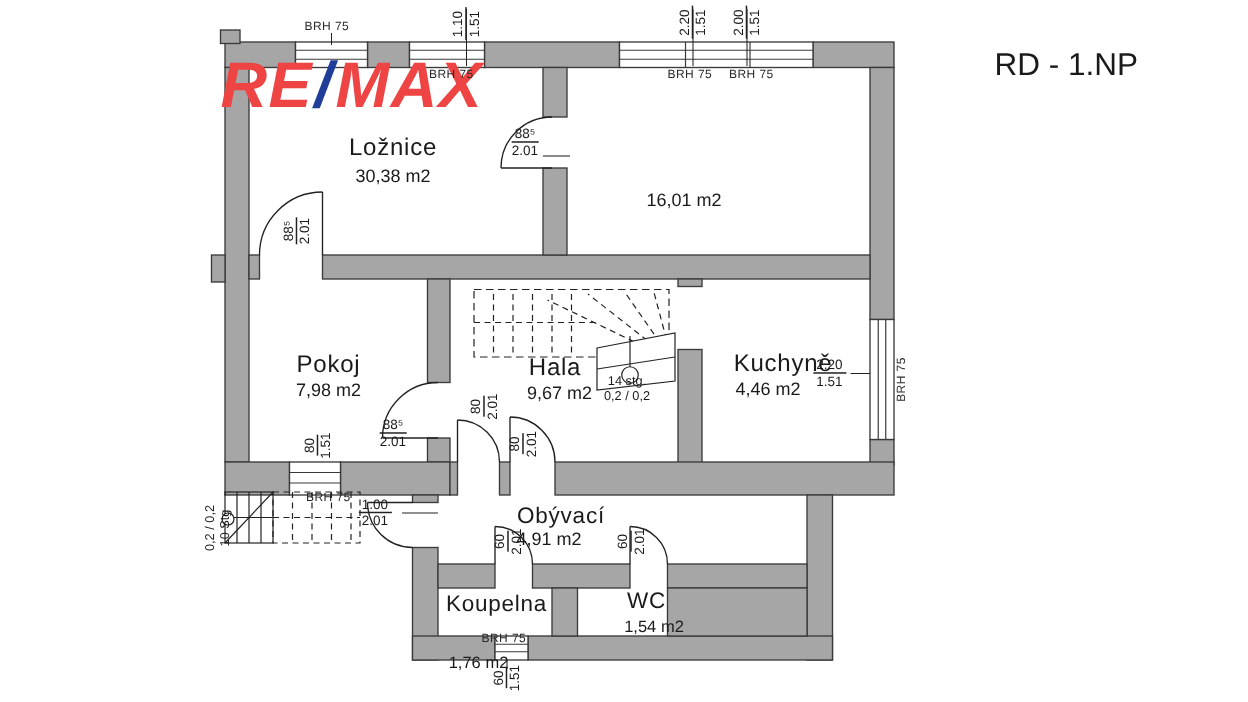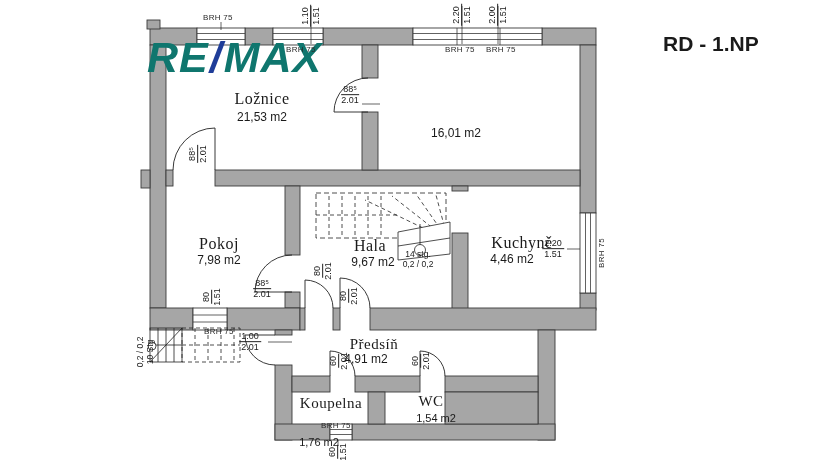--- a/index.html
+++ b/index.html
@@ -1,33 +1,33 @@
 <!DOCTYPE html>
 <html><head>
 <meta charset="utf-8">
 <style>
   html,body{margin:0;padding:0;background:#fff;width:832px;height:468px;overflow:hidden;}
   #stage{position:relative;width:832px;height:468px;background:#fff;font-family:"Liberation Sans",sans-serif;color:#1a1a1a;}
   svg{position:absolute;left:0;top:0;}
   .lbl{position:absolute;white-space:nowrap;color:#1a1a1a;}
   .ctr{transform:translate(-50%,-50%);}
   .ctr.rot{transform:translate(-50%,-50%) rotate(-90deg);}
-  .room-name{font-size:16px;letter-spacing:.5px;font-family:Liberation Serif, serif;}
+  .room-name{font-size:16px;letter-spacing:.5px;}
   .room-name.sm{font-size:15px;}
   .room-area{font-size:12px;}
   .room-area.sm{font-size:11px;}
   .dim{font-size:9px;line-height:1.15;}
   .brh{font-size:8px;color:#2a2a2a;letter-spacing:.3px;}
   .frac{display:flex;flex-direction:column;align-items:center;}
   .frac .ftop{border-bottom:1px solid #222;padding:0 2px;}
   .two{display:flex;flex-direction:column;align-items:center;font-size:8.5px;line-height:1.2;}
   #logo{position:absolute;left:147px;top:38px;font-weight:bold;font-style:italic;font-size:43px;line-height:38px;letter-spacing:1px;}
-  #logo .red{color:#0f766e;margin-top:32px;}
+  #logo .red{color:#ef4444;margin-top:32px;}
   #logo .blue{color:#1f3d99;padding:0 1px;}
-  #plan-title{position:absolute;left:663px;top:32px;font-weight:bold;font-size:21px;}
+  #plan-title{position:absolute;left:663px;top:32px;font-weight:normal;font-size:21px;}
 </style>
 </head>
 <body>
 
 <div id="stage">
 
   <svg width="832" height="468" viewBox="0 0 832 468">
 
     <g fill="#a6a6a6" stroke="#3a3a3a" stroke-width="0.9">
 
@@ -161,29 +161,29 @@
       <line x1="567" y1="249" x2="580" y2="249"></line>
       <line x1="338" y1="440" x2="338" y2="446"></line>
       <line x1="362" y1="104" x2="380" y2="104"></line>
     </g>
   </svg>
 
   <div id="logo"><span class="red">RE</span><span class="blue">/</span><span class="red">MAX</span></div>
   <div id="plan-title">RD - 1.NP</div>
 
   <div class="lbl ctr room-name" style="left:262px;top:99px">Ložnice</div>
-  <div class="lbl ctr room-area" style="left:262px;top:117px">21,53 m2</div>
+  <div class="lbl ctr room-area" style="left:262px;top:117px">30,38 m2</div>
   <div class="lbl ctr room-area" style="left:456px;top:133px">16,01 m2</div>
   <div class="lbl ctr room-name" style="left:219px;top:244px">Pokoj</div>
   <div class="lbl ctr room-area" style="left:219px;top:260px">7,98 m2</div>
   <div class="lbl ctr room-name" style="left:370px;top:246px">Hala</div>
   <div class="lbl ctr room-area" style="left:373px;top:262px">9,67 m2</div>
   <div class="lbl ctr room-name" style="left:522px;top:243px">Kuchyně</div>
   <div class="lbl ctr room-area" style="left:512px;top:259px">4,46 m2</div>
-  <div class="lbl ctr room-name sm" style="left:374px;top:344px">Předsíň</div>
+  <div class="lbl ctr room-name sm" style="left:374px;top:344px">Obývací</div>
   <div class="lbl ctr room-area" style="left:366px;top:359px">4,91 m2</div>
   <div class="lbl ctr room-name sm" style="left:331px;top:403px">Koupelna</div>
   <div class="lbl ctr room-area sm" style="left:319px;top:442px">1,76 m2</div>
   <div class="lbl ctr room-name sm" style="left:431px;top:401px">WC</div>
   <div class="lbl ctr room-area sm" style="left:436px;top:418px">1,54 m2</div>
 
   <div class="lbl brh" style="left:203px;top:13px">BRH 75</div>
   <div class="lbl brh" style="left:286px;top:45px">BRH 75</div>
   <div class="lbl brh" style="left:445px;top:45px">BRH 75</div>
   <div class="lbl brh" style="left:486px;top:45px">BRH 75</div>

